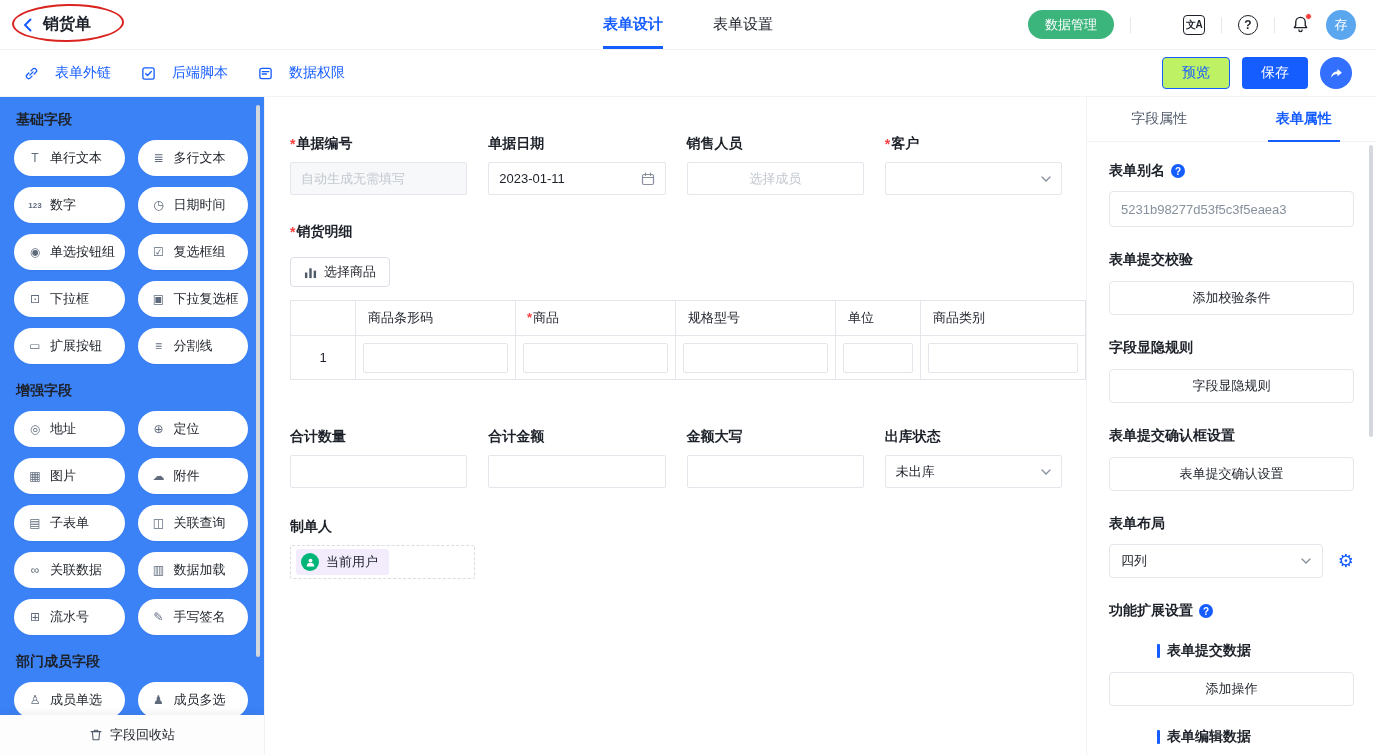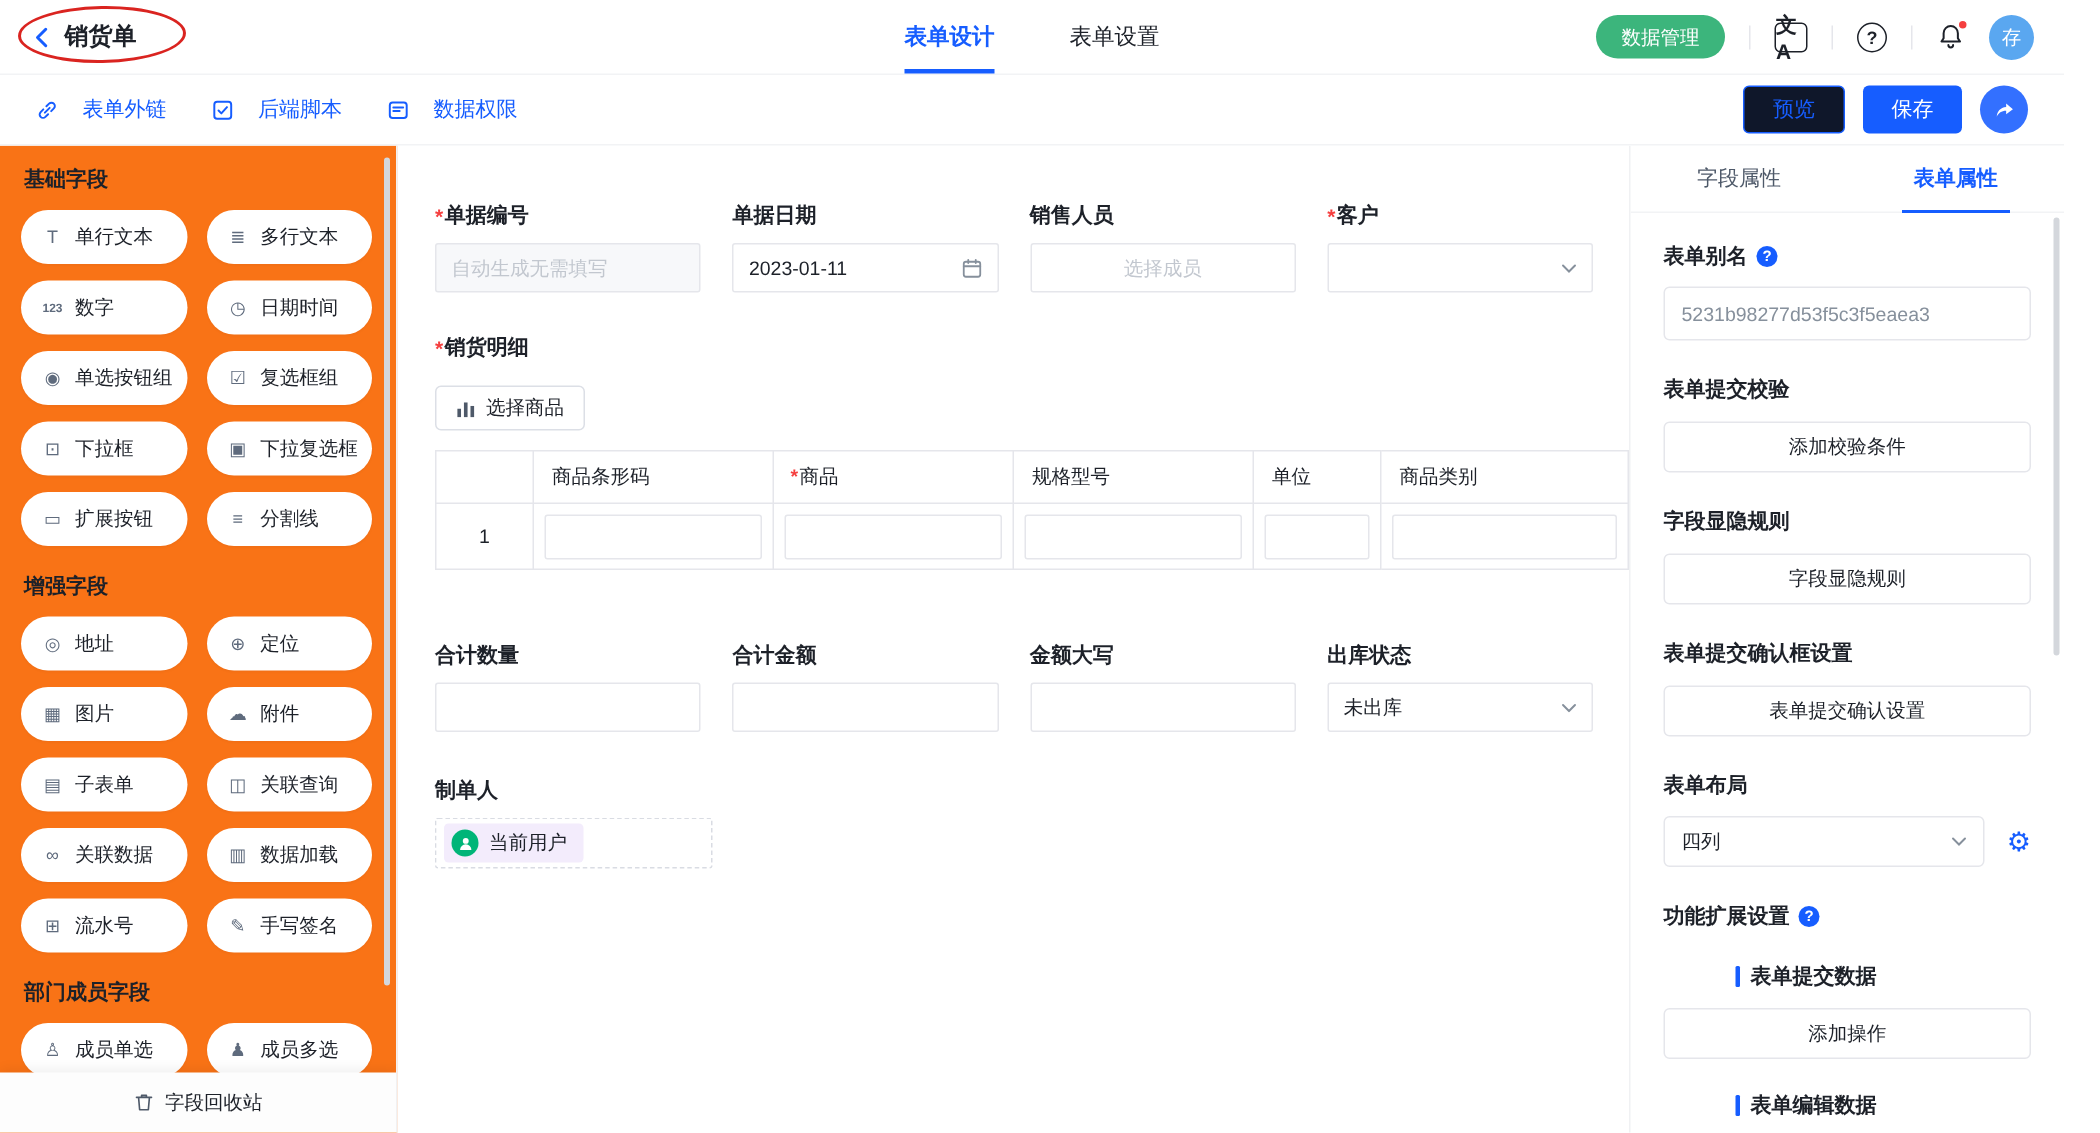--- a/index.html
+++ b/index.html
@@ -14,40 +14,40 @@
   .topbar { flex:0 0 50px; height:50px; display:flex; align-items:center; padding:0 20px; border-bottom:1px solid #f2f3f5; position:relative; background:#fff; z-index:5; }
   .topbar-left { display:flex; align-items:center; gap:7px; position:relative; }
   .page-title { font-size:16px; font-weight:700; color:#1d2129; }
   .annotation-ellipse { position:absolute; left:-8px; top:-10px; width:112px; height:38px; border:2.5px solid #da2420; border-radius:50%; transform:rotate(-1deg); pointer-events:none; }
   .topbar-tabs { position:absolute; left:50%; transform:translateX(-50%); height:100%; display:flex; gap:50px; }
   .top-tab { display:flex; align-items:center; font-size:15px; color:#1d2129; cursor:pointer; border-bottom:3px solid transparent; padding-top:3px; }
   .top-tab.active { color:#165dff; border-bottom-color:#165dff; font-weight:600; }
   .topbar-right { margin-left:auto; display:flex; align-items:center; gap:16px; }
   .btn-green { background:#3cb57c; color:#fff; font-size:13px; border:none; border-radius:15px; height:29px; padding:0 17px; cursor:pointer; }
   .top-divider { width:1px; height:16px; background:#e5e6eb; }
-  .lang-icon { width:22px; height:20px; border:1.5px solid #1d2129; border-radius:4px; font-size:14px; font-weight:700; display:flex; align-items:center; justify-content:center; cursor:pointer; letter-spacing:-0.5px; }
+  .lang-icon { width:22px; height:20px; border:1.5px solid #1d2129; border-radius:4px; font-size:10px; font-weight:700; display:flex; align-items:center; justify-content:center; cursor:pointer; letter-spacing:-0.5px;margin-left:36px; }
   .help-circle { width:20px; height:20px; border:1.5px solid #1d2129; border-radius:50%; font-size:12px; font-weight:700; display:flex; align-items:center; justify-content:center; cursor:pointer; }
   .bell-wrap { position:relative; cursor:pointer; display:flex; }
   .bell-dot { position:absolute; right:-2px; top:-2px; width:7px; height:7px; background:#f53f3f; border-radius:50%; border:1px solid #fff; }
   .avatar { width:30px; height:30px; border-radius:50%; background:#5aa7f0; color:#fff; font-size:13px; display:flex; align-items:center; justify-content:center; cursor:pointer; }
 
   
   .subbar { flex:0 0 47px; height:47px; display:flex; align-items:center; padding:0 24px; border-bottom:1px solid #f2f3f5; background:#fff; z-index:4; }
   .subbar-links { display:flex; align-items:center; gap:30px; }
   .sub-link { display:flex; align-items:center; gap:16px; color:#165dff; font-size:14px; cursor:pointer; }
   .subbar-right { margin-left:auto; display:flex; align-items:center; gap:12px; }
-  .btn-outline { height:32px; padding:0 19px; border:1px solid #165dff; color:#165dff; background:#0f172a; border-radius:4px; font-size:14px; cursor:pointer; }
+  .btn-outline { height:32px; padding:0 19px; border:1px solid #165dff; color:#165dff; background:#bef264; border-radius:4px; font-size:14px; cursor:pointer; }
   .btn-primary { height:32px; padding:0 19px; border:none; color:#fff; background:#165dff; border-radius:4px; font-size:14px; cursor:pointer; }
   .btn-share { width:32px; height:32px; border-radius:50%; background:#3370ff; border:none; display:flex; align-items:center; justify-content:center; cursor:pointer; }
 
   
   .content { flex:1; display:flex; min-height:0; }
 
   
-  .sidebar { flex:0 0 265px; width:265px; background:#f97316; border-right:1px solid #f0f1f3; position:relative; padding:14px 16px 0 14px; overflow:hidden; }
+  .sidebar { flex:0 0 265px; width:265px; background:#3b82f6; border-right:1px solid #f0f1f3; position:relative; padding:14px 16px 0 14px; overflow:hidden; }
   .side-title { font-size:14px; font-weight:700; margin:0 0 11px 2px; }
   .side-title.mt { margin-top:18px; }
   .side-grid { display:grid; grid-template-columns:1fr 1fr; gap:11px 13px; }
   .side-item { height:36px; border-radius:18px; background:#fff; display:flex; align-items:center; padding:0 8px 0 13px; font-size:13px; gap:7px; cursor:grab; box-shadow:0 1px 2px rgba(0,0,0,0.04); white-space:nowrap; }
   .side-item .ic { min-width:16px; color:#5f6b7d; font-size:12px; text-align:center; flex:0 0 auto; }
   .side-item .ic.num { font-size:8px; font-weight:700; letter-spacing:0;text-align:center; }
   .side-scroll { position:absolute; right:4px; top:8px; width:4px; height:552px; background:#d4d7dc; border-radius:2px; cursor:pointer; }
   .recycle-bar { position:absolute; left:0; right:0; bottom:0; height:40px; background:#fdfdfd; box-shadow:0 -2px 8px rgba(0,0,0,0.07); display:flex; align-items:center; justify-content:center; gap:7px; font-size:13px; color:#1d2129; cursor:pointer; }
 
   

